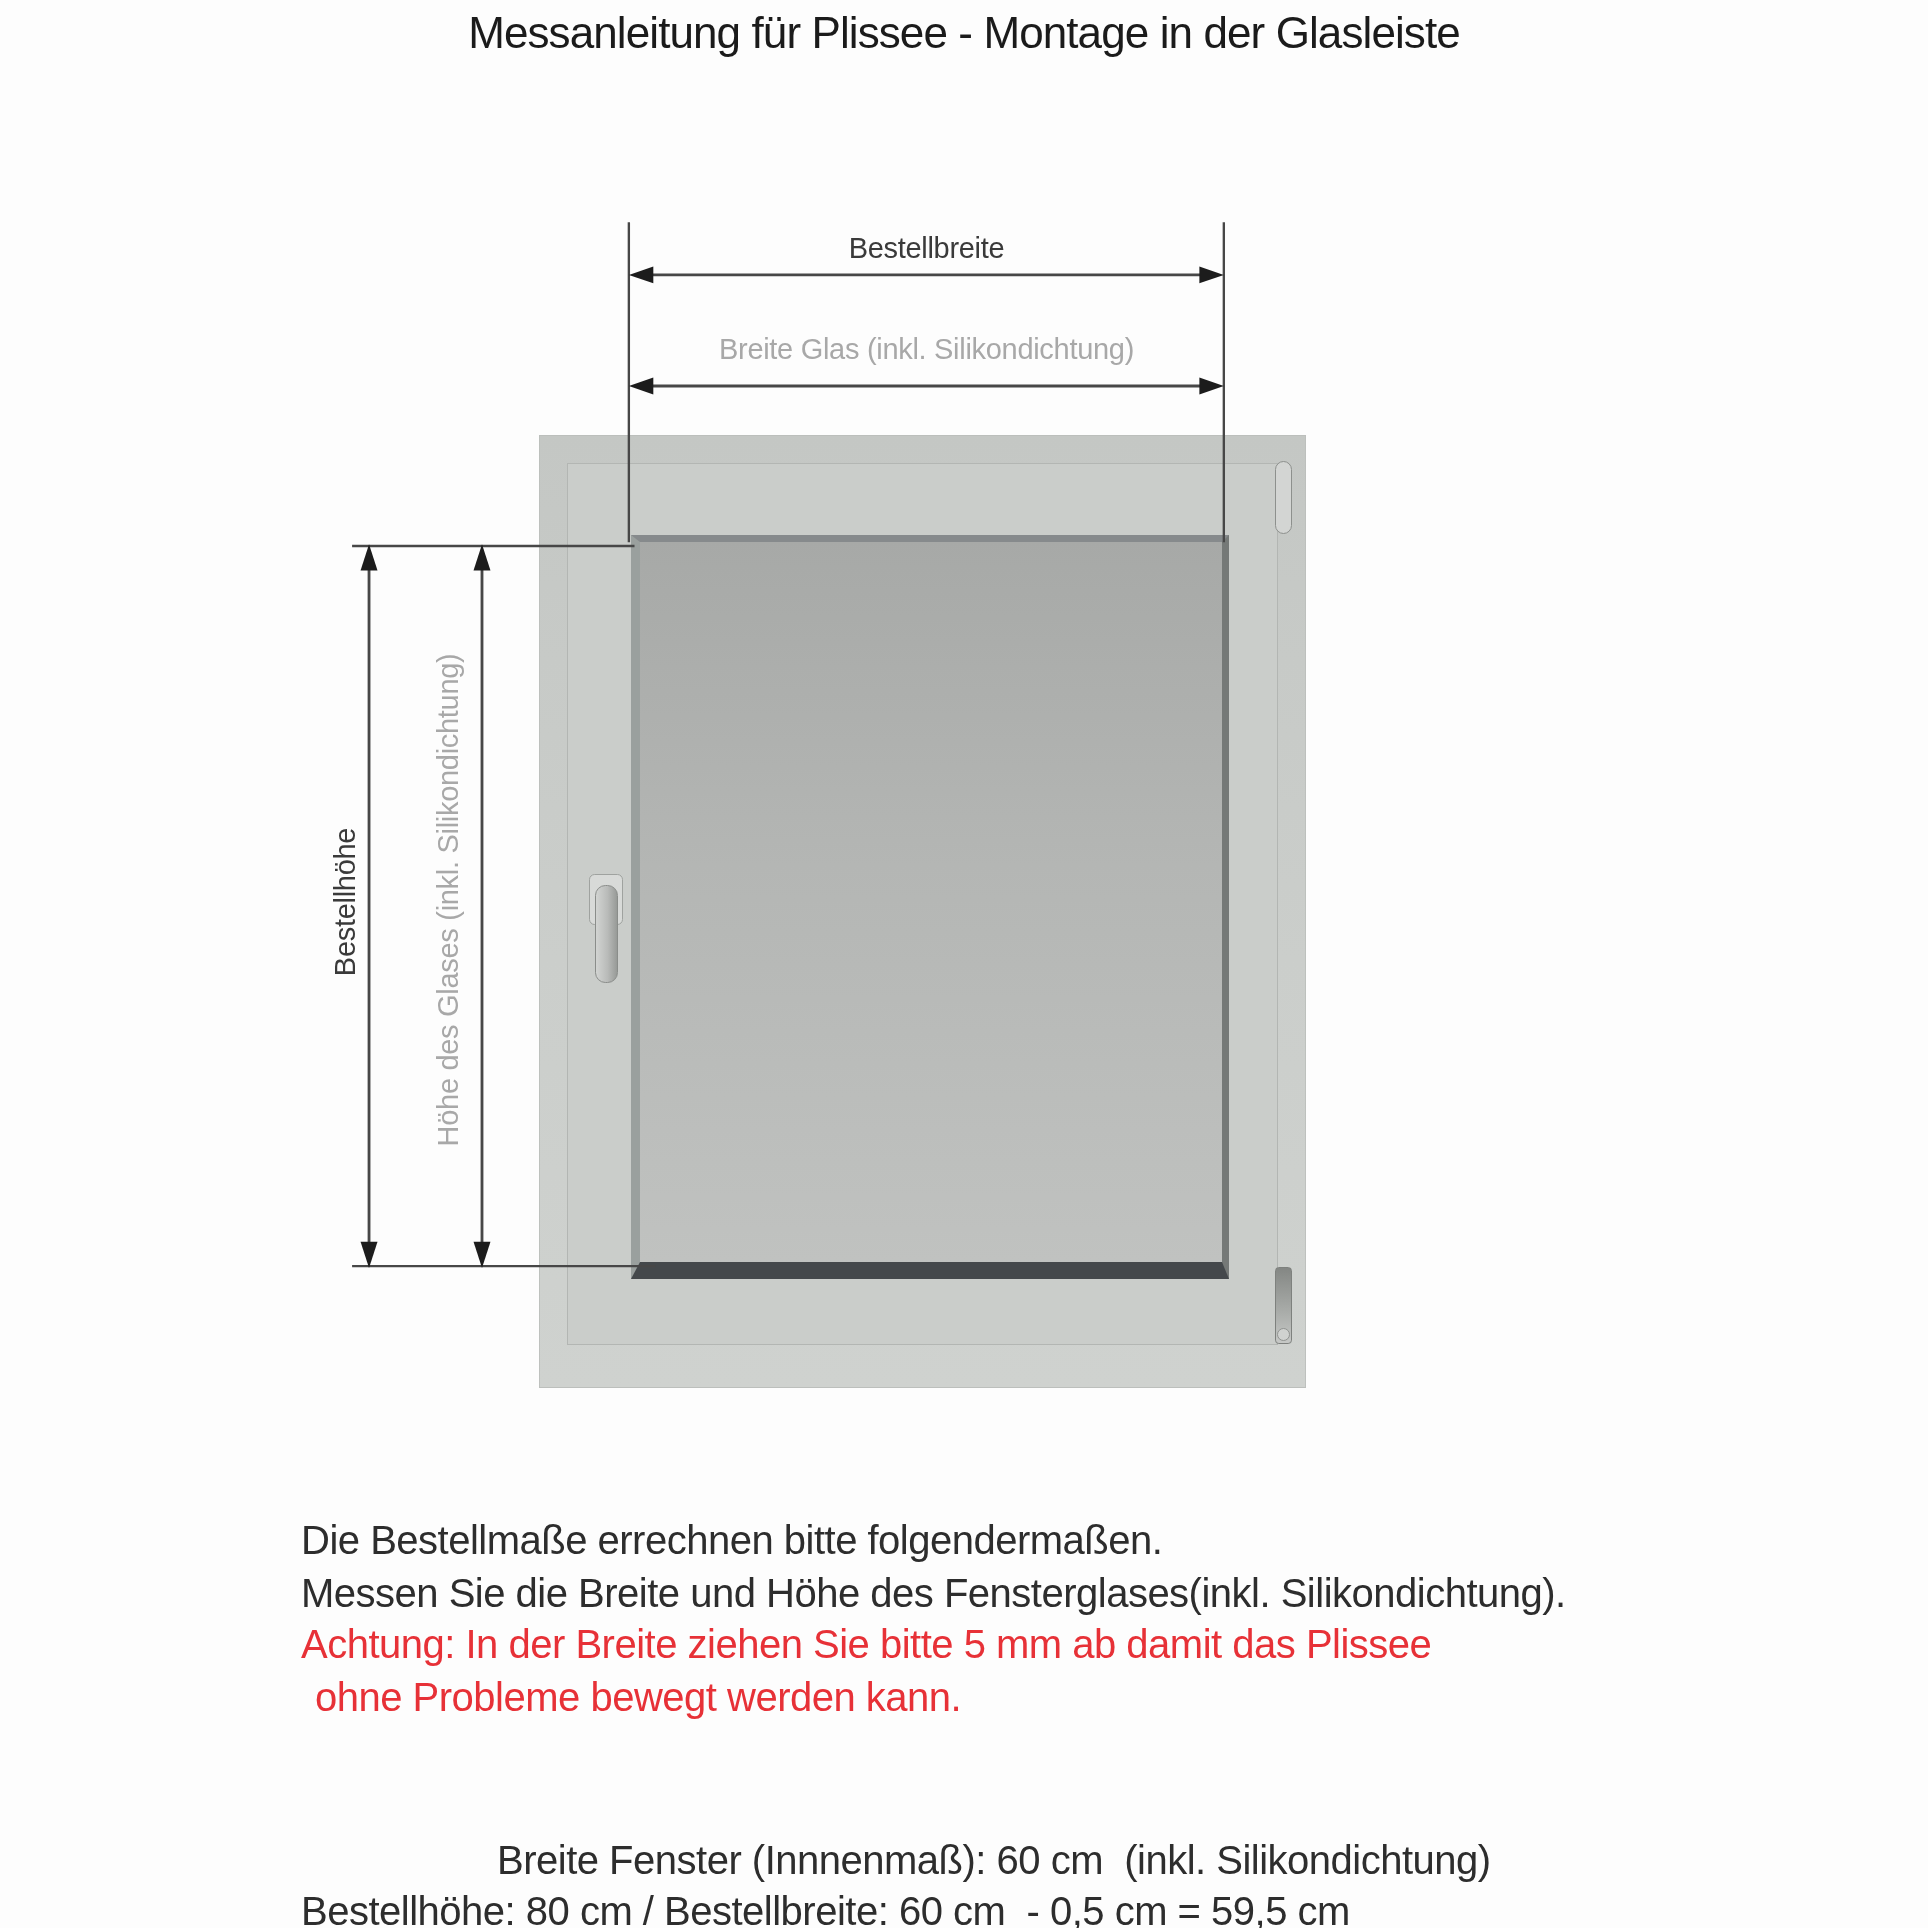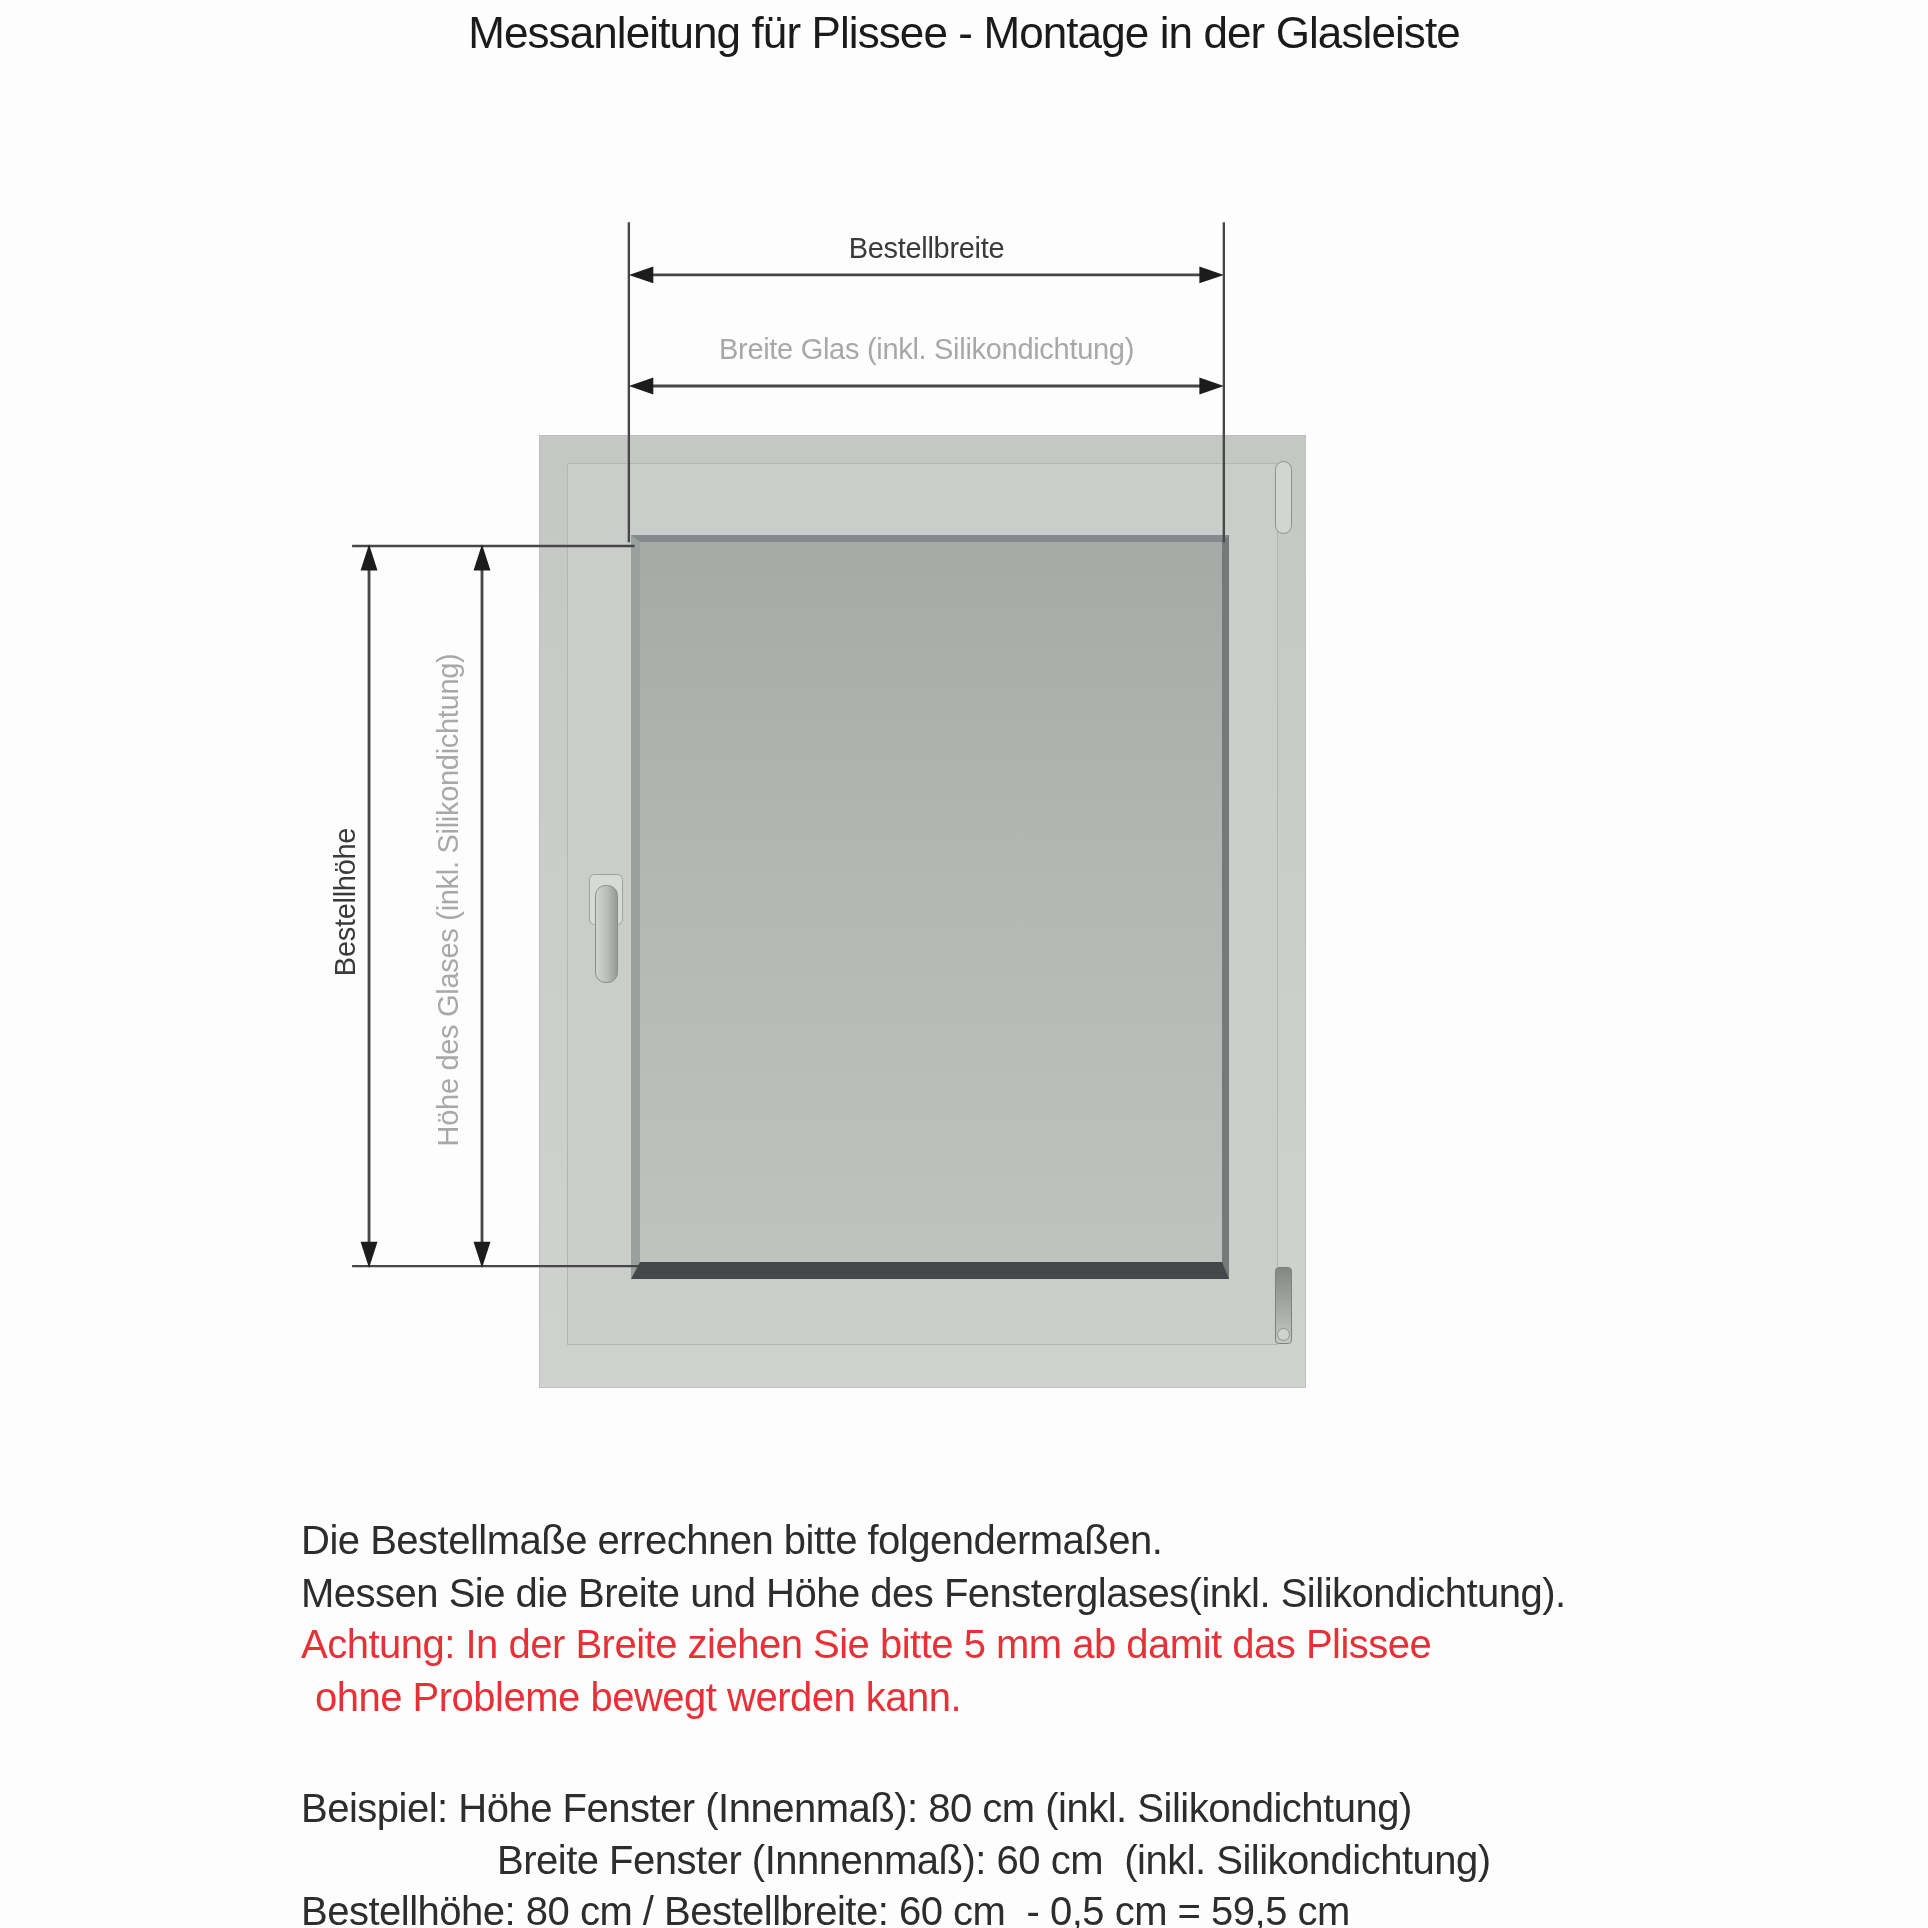--- a/index.html
+++ b/index.html
@@ -118,18 +118,17 @@
   <div class="dim-label dim-gray h-label" style="top:333px;">Breite Glas (inkl. Silikondichtung)</div>
   <div class="dim-label dim-dark h-label" style="top:232px;">Bestellbreite</div>
   <div class="dim-label dim-dark v-label order-height">Bestellhöhe</div>
   <div class="dim-label dim-gray v-label glass-height">Höhe des Glases (inkl. Silikondichtung)</div>
 
   <div class="txt" style="top:1518px;">Die Bestellmaße errechnen bitte folgendermaßen.</div>
   <div class="txt" style="top:1571px;">Messen Sie die Breite und Höhe des Fensterglases(inkl. Silikondichtung).</div>
   <div class="txt red" style="top:1622px;">Achtung: In der Breite ziehen Sie bitte 5 mm ab damit das Plissee</div>
   <div class="txt red" style="top:1675px;margin-left:14px;">ohne Probleme bewegt werden kann.</div>
 
-  <div class="txt" style="top:1786px;">Beispiel: Höhe Fenster (Innenmaß): 80 cm (inkl. Silikondichtung)</div>
   <div class="txt indent" style="top:1838px;">Breite Fenster (Innnenmaß): 60 cm  (inkl. Silikondichtung)</div>
   <div class="txt" style="top:1889px;">Bestellhöhe: 80 cm / Bestellbreite: 60 cm  - 0,5 cm = 59,5 cm</div>
 
 </div>
 
 
 </body></html>

